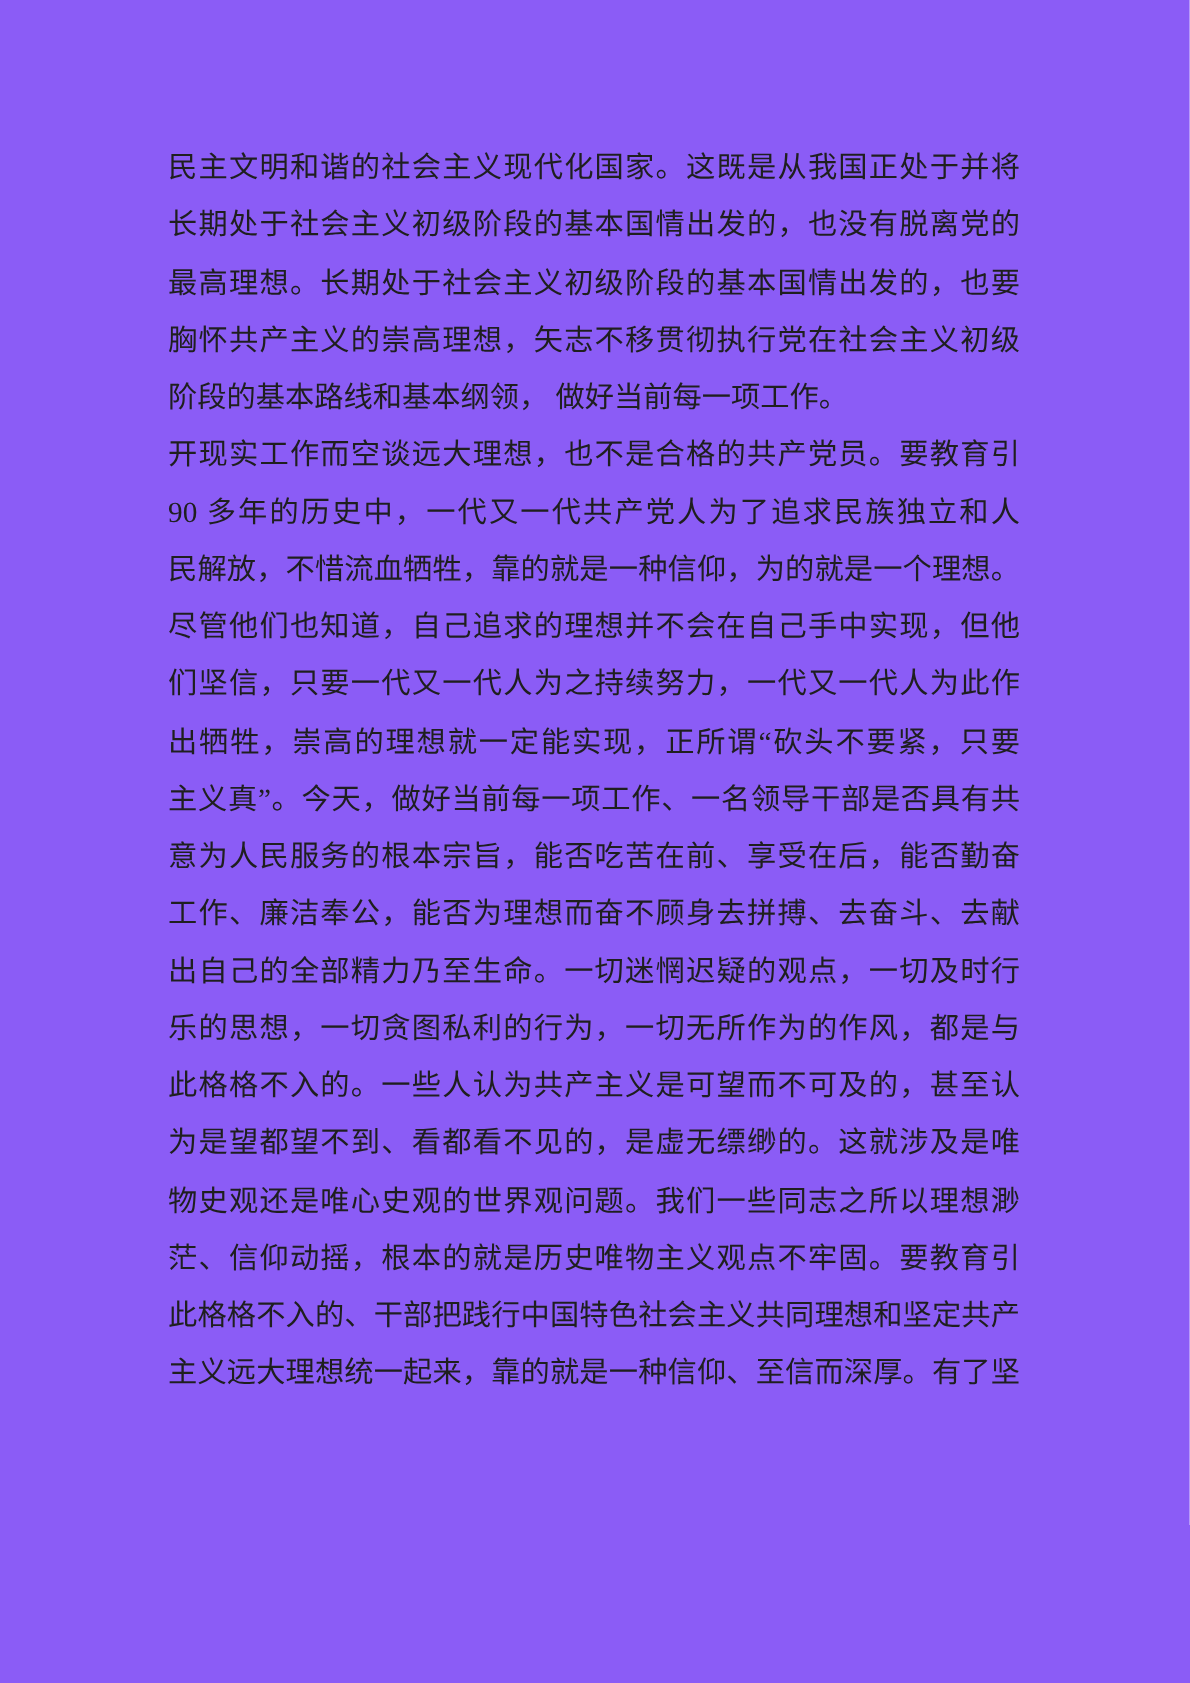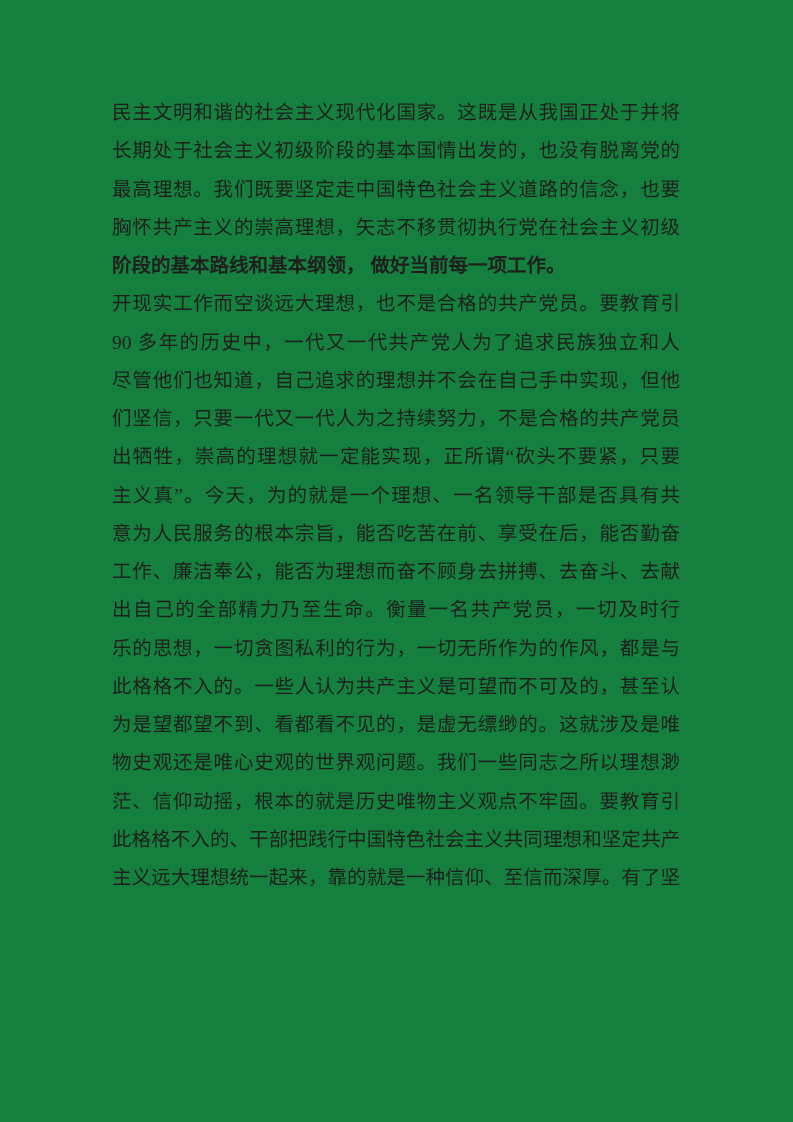--- a/index.html
+++ b/index.html
@@ -11,21 +11,21 @@
     width: 793px;
     height: 1122px;
     background: #ffffff;
     overflow: hidden;
     font-family: "Liberation Serif", "DejaVu Serif", serif;
   }
   .page {
     position: relative;
     width: 793px;
     height: 1122px;
-    background: #15803d;
+    background: #8b5cf6;
   }
   .text-block {
     position: absolute;
     left: 112px;
     top: 94px;
     width: 568px;
   }
   .paragraph {
     margin: 0;
     padding: 0;
@@ -39,45 +39,45 @@
     text-align-last: justify;
     white-space: normal;
     overflow: visible;
   }
   .line.indent {
     text-indent: 44px;
   }
   .line.short-last {
     text-align: center;
     text-align-last: left;
-    font-weight: bold;
   }
 </style>
 </head>
 <body>
 
 <div class="page">
   <div class="text-block" style="color: rgb(31, 31, 31);">
       <div class="paragraph">
         <div class="line">民主文明和谐的社会主义现代化国家。这既是从我国正处于并将</div>
         <div class="line">长期处于社会主义初级阶段的基本国情出发的，也没有脱离党的</div>
-        <div class="line">最高理想。我们既要坚定走中国特色社会主义道路的信念，也要</div>
+        <div class="line">最高理想。长期处于社会主义初级阶段的基本国情出发的，也要</div>
         <div class="line">胸怀共产主义的崇高理想，矢志不移贯彻执行党在社会主义初级</div>
         <div class="line short-last">阶段的基本路线和基本纲领， 做好当前每一项工作。</div>
       </div>
       <div class="paragraph">
         <div class="line">开现实工作而空谈远大理想，也不是合格的共产党员。要教育引</div>
         <div class="line">90 多年的历史中，一代又一代共产党人为了追求民族独立和人</div>
+        <div class="line">民解放，不惜流血牺牲，靠的就是一种信仰，为的就是一个理想。</div>
         <div class="line">尽管他们也知道，自己追求的理想并不会在自己手中实现，但他</div>
-        <div class="line">们坚信，只要一代又一代人为之持续努力，不是合格的共产党员</div>
+        <div class="line">们坚信，只要一代又一代人为之持续努力，一代又一代人为此作</div>
         <div class="line">出牺牲，崇高的理想就一定能实现，正所谓“砍头不要紧，只要</div>
-        <div class="line">主义真”。今天，为的就是一个理想、一名领导干部是否具有共</div>
+        <div class="line">主义真”。今天，做好当前每一项工作、一名领导干部是否具有共</div>
         <div class="line">意为人民服务的根本宗旨，能否吃苦在前、享受在后，能否勤奋</div>
         <div class="line">工作、廉洁奉公，能否为理想而奋不顾身去拼搏、去奋斗、去献</div>
-        <div class="line">出自己的全部精力乃至生命。衡量一名共产党员，一切及时行</div>
+        <div class="line">出自己的全部精力乃至生命。一切迷惘迟疑的观点，一切及时行</div>
         <div class="line">乐的思想，一切贪图私利的行为，一切无所作为的作风，都是与</div>
         <div class="line">此格格不入的。一些人认为共产主义是可望而不可及的，甚至认</div>
         <div class="line">为是望都望不到、看都看不见的，是虚无缥缈的。这就涉及是唯</div>
         <div class="line">物史观还是唯心史观的世界观问题。我们一些同志之所以理想渺</div>
         <div class="line">茫、信仰动摇，根本的就是历史唯物主义观点不牢固。要教育引</div>
         <div class="line">此格格不入的、干部把践行中国特色社会主义共同理想和坚定共产</div>
         <div class="line">主义远大理想统一起来，靠的就是一种信仰、至信而深厚。有了坚</div>
       </div>
     </div>
 </div>

